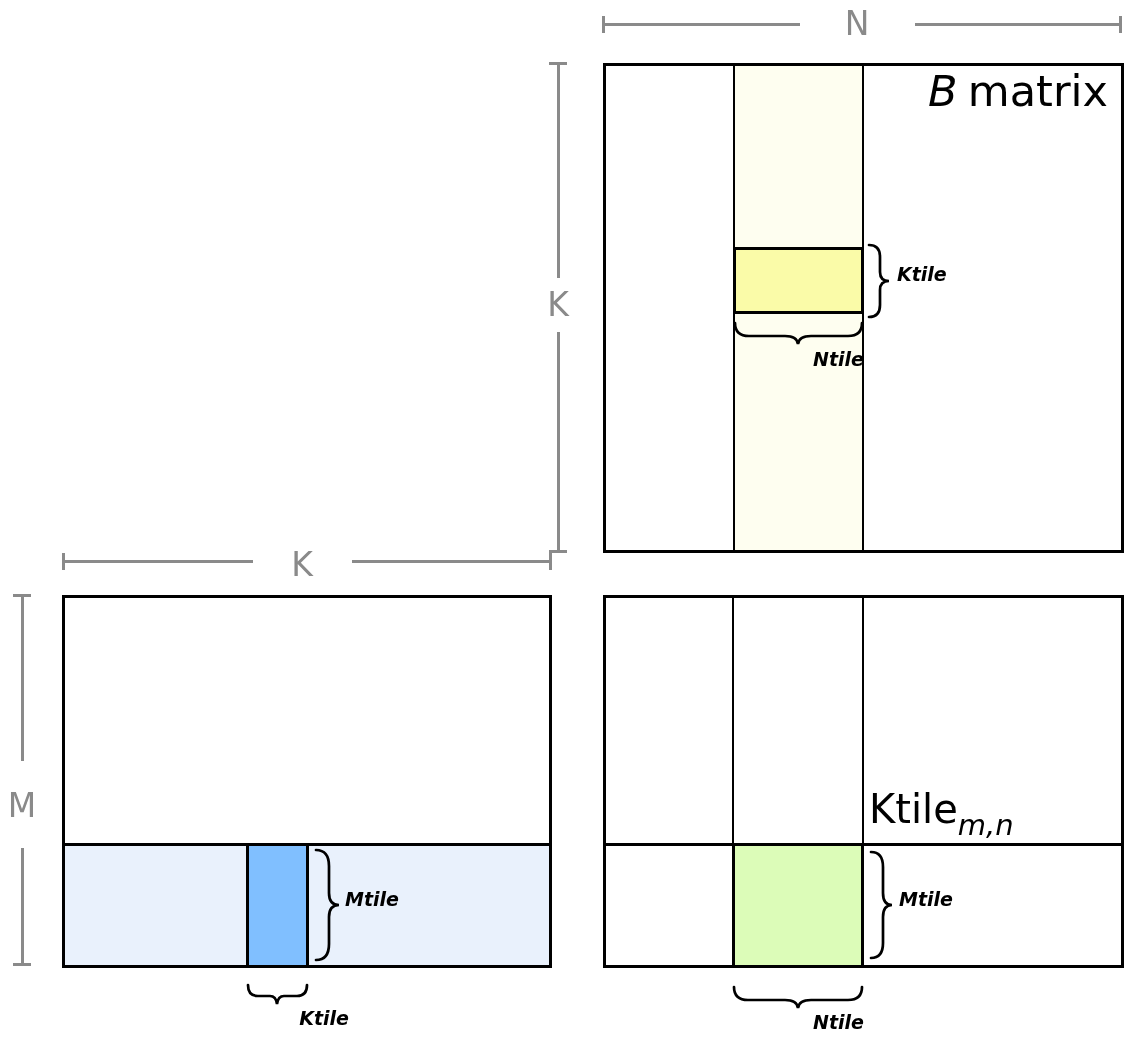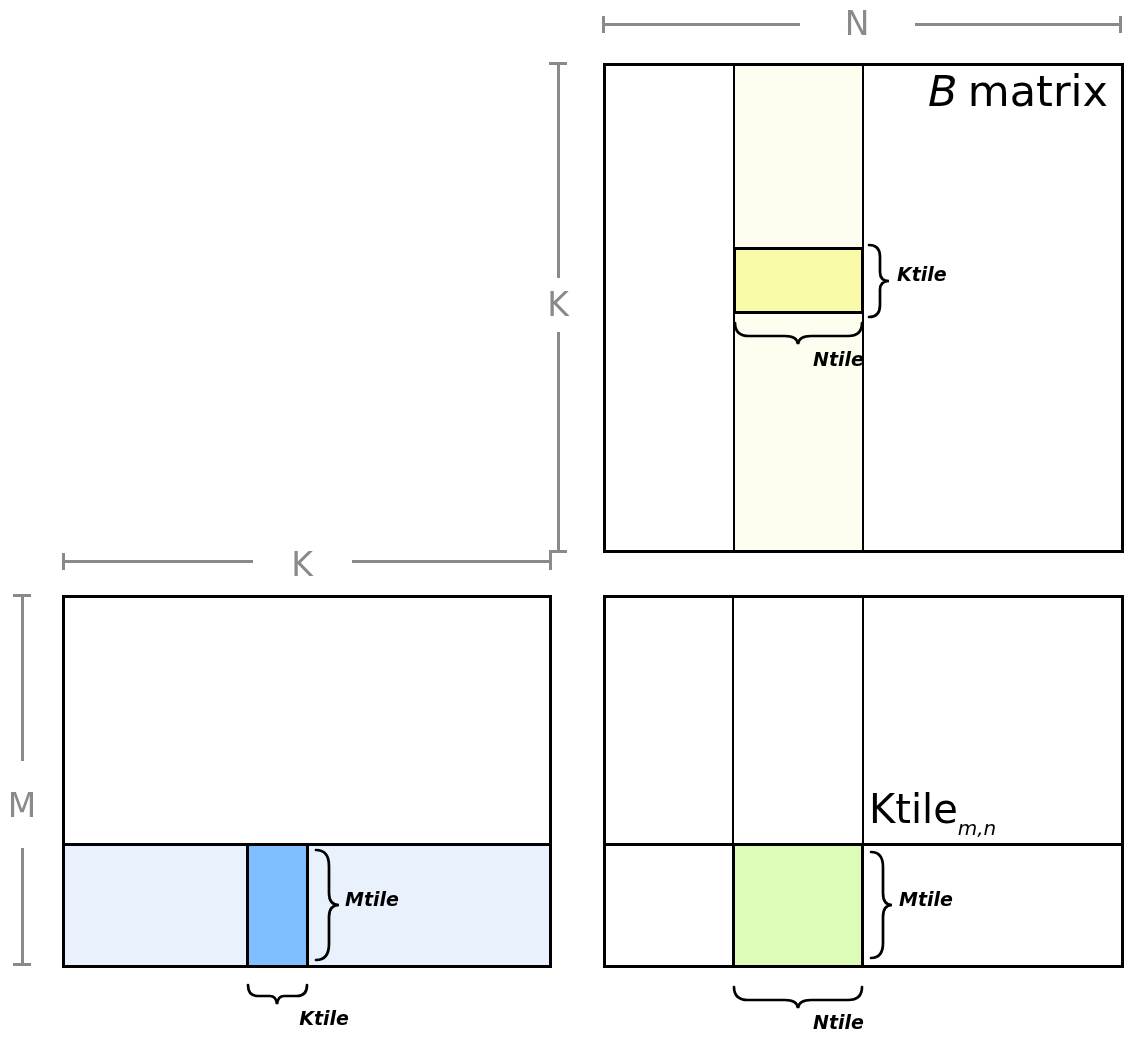--- a/index.html
+++ b/index.html
@@ -18,21 +18,21 @@
   .vseg{width:3px;background:var(--dim-gray);}
   .htick{width:18px;height:3px;background:var(--dim-gray);}
   .vtick{width:3px;height:17px;background:var(--dim-gray);}
   .dimlabel{font-size:33px;color:var(--dim-gray);text-align:center;line-height:1;}
   .mtitle{font-size:43px;line-height:1;text-align:right;white-space:nowrap;}
   .mtitle .var{font-style:italic;}
   .mtitle .word{margin-left:0.24em;margin-top:28px;}
   .tilelabel{font-size:19px;font-style:italic;line-height:1;white-space:nowrap;font-weight:bold;}
   .centered{text-align:right;padding-left:36px;}
   .blocklabel{font-size:40px;line-height:1;white-space:nowrap;}
-  .blocklabel sub{font-size:20px;font-style:italic;vertical-align:-12px;line-height:1;}
+  .blocklabel sub{font-size:29px;font-style:italic;vertical-align:-12px;line-height:1;}
   svg{display:block;}
   svg path{fill:none;stroke:var(--line-black);stroke-width:2.7;stroke-linecap:round;}
 </style>
 </head>
 <body>
 
 <div id="stage">
 
   <div class="abs vtick" style="left:602px;top:16px;"></div>
   <div class="abs hseg" style="left:603px;top:23px;width:197px;"></div>

